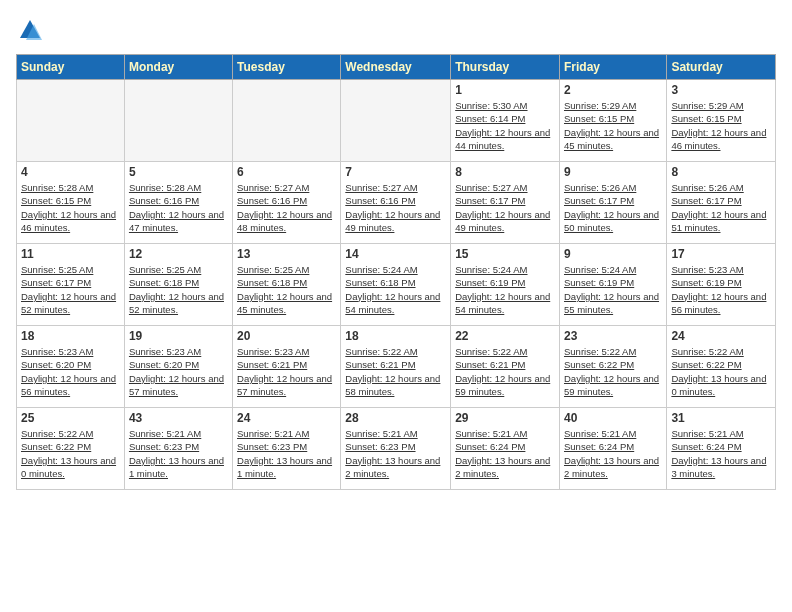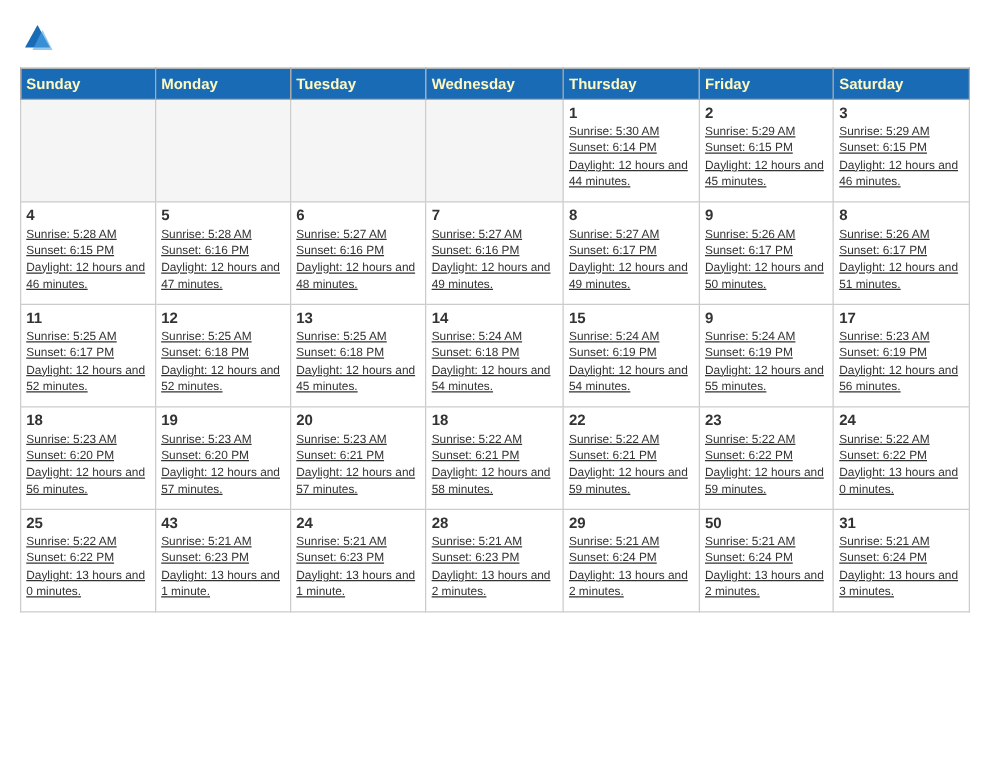--- a/index.html
+++ b/index.html
@@ -251,21 +251,21 @@
         </td>
         <td>
           <span class="day-number">28</span>
           <div class="day-info"><span>Sunrise: 5:21 AM</span><br><span>Sunset: 6:23 PM</span><br><span>Daylight: 13 hours and 2 minutes.</span></div>
         </td>
         <td>
           <span class="day-number">29</span>
           <div class="day-info"><span>Sunrise: 5:21 AM</span><br><span>Sunset: 6:24 PM</span><br><span>Daylight: 13 hours and 2 minutes.</span></div>
         </td>
         <td>
-          <span class="day-number">50</span>
+          <span class="day-number">40</span>
           <div class="day-info"><span>Sunrise: 5:21 AM</span><br><span>Sunset: 6:24 PM</span><br><span>Daylight: 13 hours and 2 minutes.</span></div>
         </td>
         <td>
           <span class="day-number">31</span>
           <div class="day-info"><span>Sunrise: 5:21 AM</span><br><span>Sunset: 6:24 PM</span><br><span>Daylight: 13 hours and 3 minutes.</span></div>
         </td>
       </tr>
     </tbody>
 </table>
 

